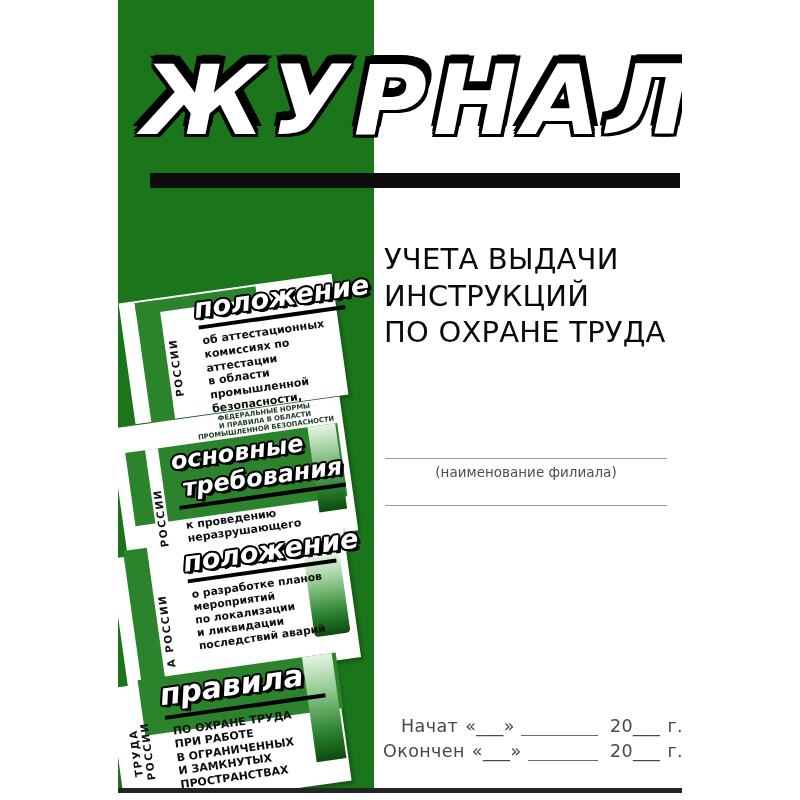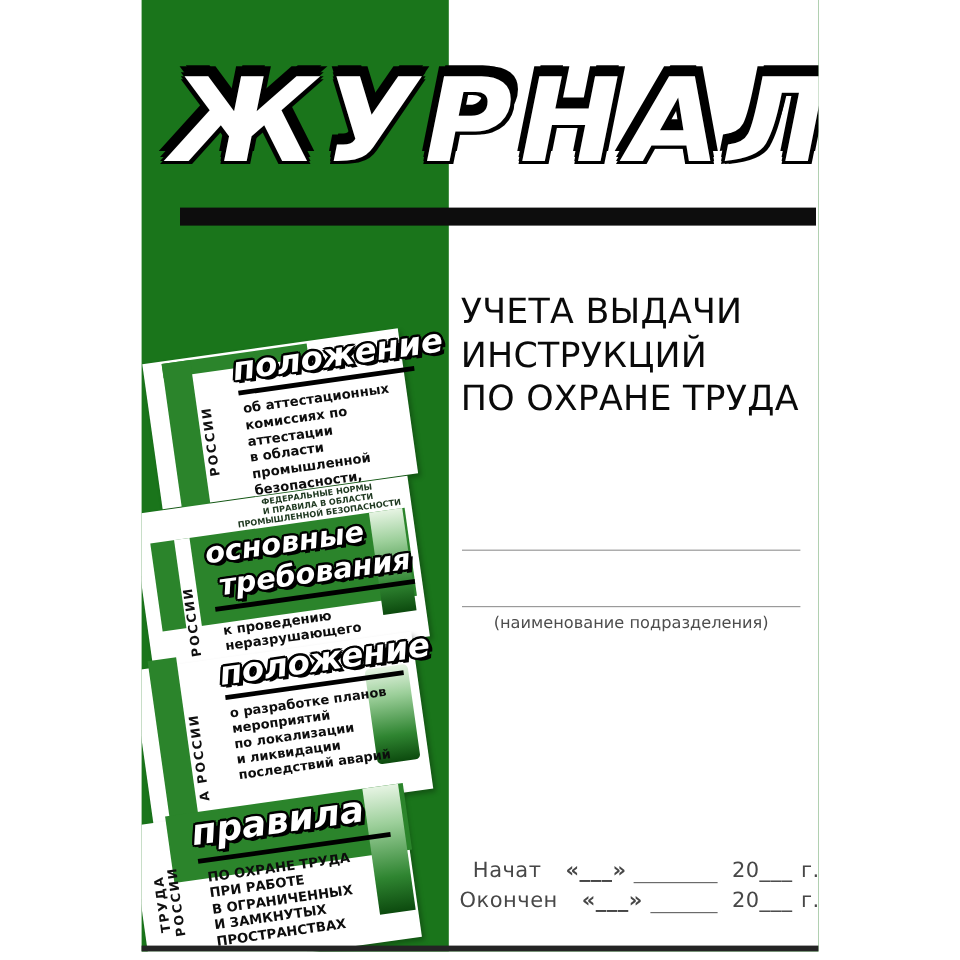--- a/index.html
+++ b/index.html
@@ -24,21 +24,21 @@
   .subtitle{position:absolute;left:266px;top:241px;z-index:7;
       font-size:29px;line-height:36.5px;font-weight:normal;color:#0a0a0a;letter-spacing:0.2px;}
   .field{position:absolute;left:267px;width:282px;text-align:center;z-index:7;
       font-size:13.5px;color:#4d4d4d;}
   .field .line{border-top:1px solid #9a9a9a;height:0;margin-bottom:5px;}
   .field-1{top:458px;} .field-2{top:505px;}
   .date-row{position:absolute;left:265px;width:300px;display:flex;align-items:flex-end;z-index:7;
       font-size:17.5px;color:#474747;letter-spacing:0.4px;}
   .date-row-1{top:716px;} .date-row-2{top:741px;}
   .date-label{width:82px;text-align:right;}
-  .date-day{margin-left:20px;font-weight:bold;}
+  .date-day{margin-left:7px;}
   .date-blank{width:84px;border-bottom:1.5px solid #6b6b6b;height:15px;margin-left:6px;}
   .date-year{margin-left:12px;}
   .date-era{margin-left:7px;}
 
   
   .bk{position:absolute;background:#fff;transform:rotate(-8deg);z-index:3;
       box-shadow:2px 3px 4px rgba(0,0,0,0.28);}
   .vtext{position:absolute;writing-mode:vertical-rl;transform:rotate(180deg);
       font-size:10.5px;font-weight:bold;letter-spacing:1.5px;color:#101010;text-align:center;}
   .bubble{position:absolute;font-weight:bold;font-style:italic;color:#fff;white-space:nowrap;z-index:2;
@@ -162,24 +162,24 @@
     <div class="title-bar"></div>
 
     <div class="subtitle">
       <div>УЧЕТА ВЫДАЧИ</div>
       <div>ИНСТРУКЦИЙ</div>
       <div>ПО ОХРАНЕ ТРУДА</div>
     </div>
 
     <div class="field field-1">
       <div class="line"></div>
+      <div>(наименование филиала)</div>
     </div>
     <div class="field field-2">
       <div class="line"></div>
-      <div>(наименование подразделения)</div>
     </div>
 
     <div class="date-row date-row-1">
       <div class="date-label">Начат</div>
       <div class="date-day">«___»</div>
       <div class="date-blank"></div>
       <div class="date-year">20___</div>
       <div class="date-era">г.</div>
     </div>
     <div class="date-row date-row-2">

